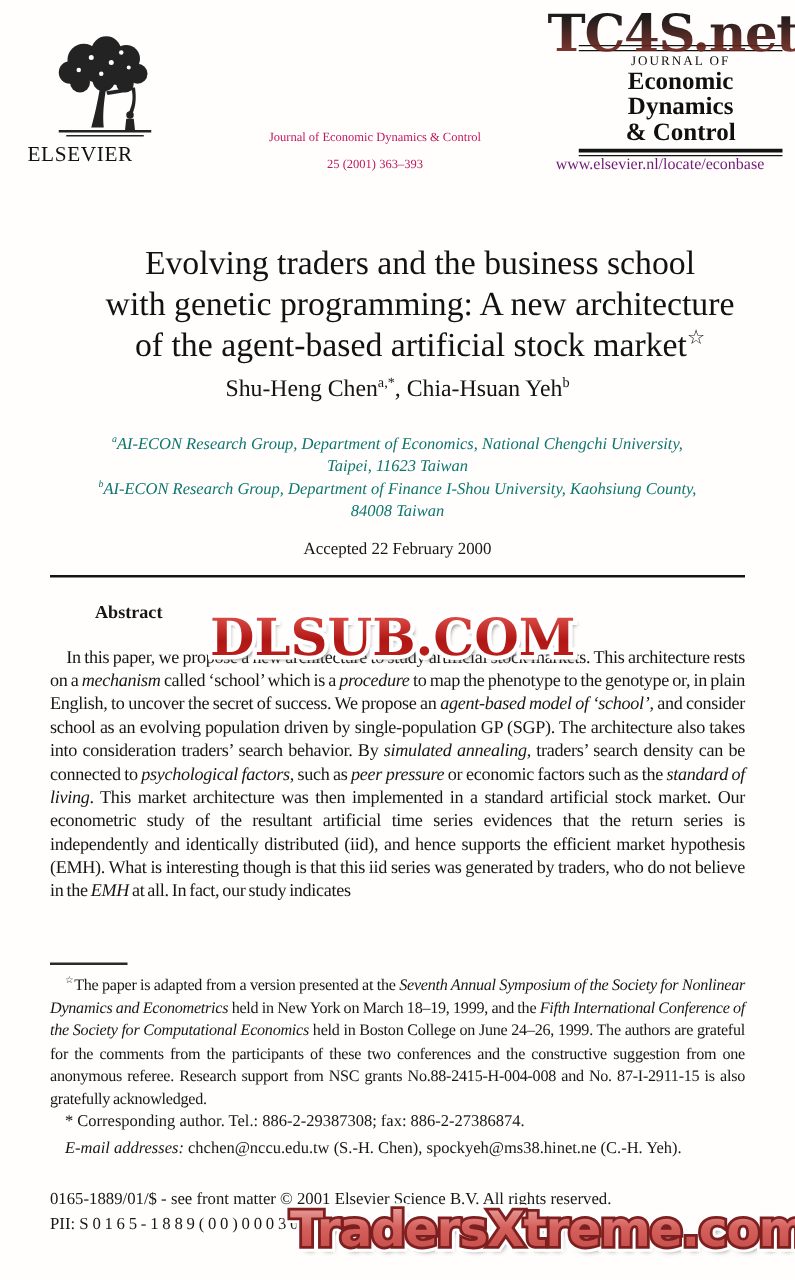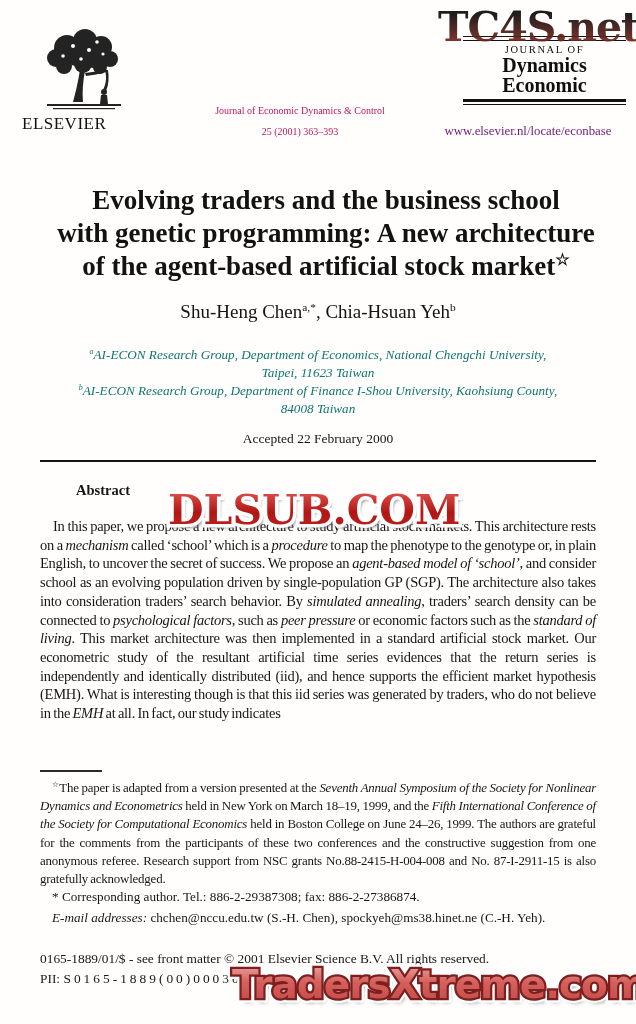--- a/index.html
+++ b/index.html
@@ -122,31 +122,32 @@
 
     <div class="head-center">
       <div>Journal of Economic Dynamics &amp; Control</div>
       <div>25 (2001) 363–393</div>
     </div>
 
     <div class="masthead">
       <div class="mast-rule"></div>
       <div class="mast-rule"></div>
       <div class="mast-kicker">JOURNAL OF</div>
+      <div class="mast-title">Economic</div>
       <div class="mast-title">Dynamics</div>
-      <div class="mast-title">Economic</div>
+      <div class="mast-title">&amp; Control</div>
       <div class="mast-rule-thick"></div>
       <div class="mast-rule-thin"></div>
     </div>
     <div class="mast-url">www.elsevier.nl/locate/econbase</div>
 
     <div class="wm-top">TC4S.net</div>
   </div>
 
-  <h1 class="title" style="margin:8px;font-weight:bold;"><span>Evolving traders and the business school</span><br><span>with genetic programming: A new architecture</span><br><span>of the agent-based artificial stock market</span><sup>☆</sup></h1>
+  <h1 class="title" style="margin:18px;font-weight:normal;"><span>Evolving traders and the business school</span><br><span>with genetic programming: A new architecture</span><br><span>of the agent-based artificial stock market</span><sup>☆</sup></h1>
 
   <div class="authors"><span>Shu-Heng Chen</span><sup>a,*</sup><span>, Chia-Hsuan Yeh</span><sup>b</sup></div>
 
   <div class="affils"><sup class="it">a</sup><span class="it">AI-ECON Research Group, Department of Economics, National Chengchi University,</span><br><span class="it">Taipei, 11623 Taiwan</span><br><sup class="it">b</sup><span class="it">AI-ECON Research Group, Department of Finance I-Shou University, Kaohsiung County,</span><br><span class="it">84008 Taiwan</span></div>
 
   <div class="accepted">Accepted 22 February 2000</div>
 
   <div class="top-rule"></div>
 
   <div class="abstract-head">Abstract</div>

